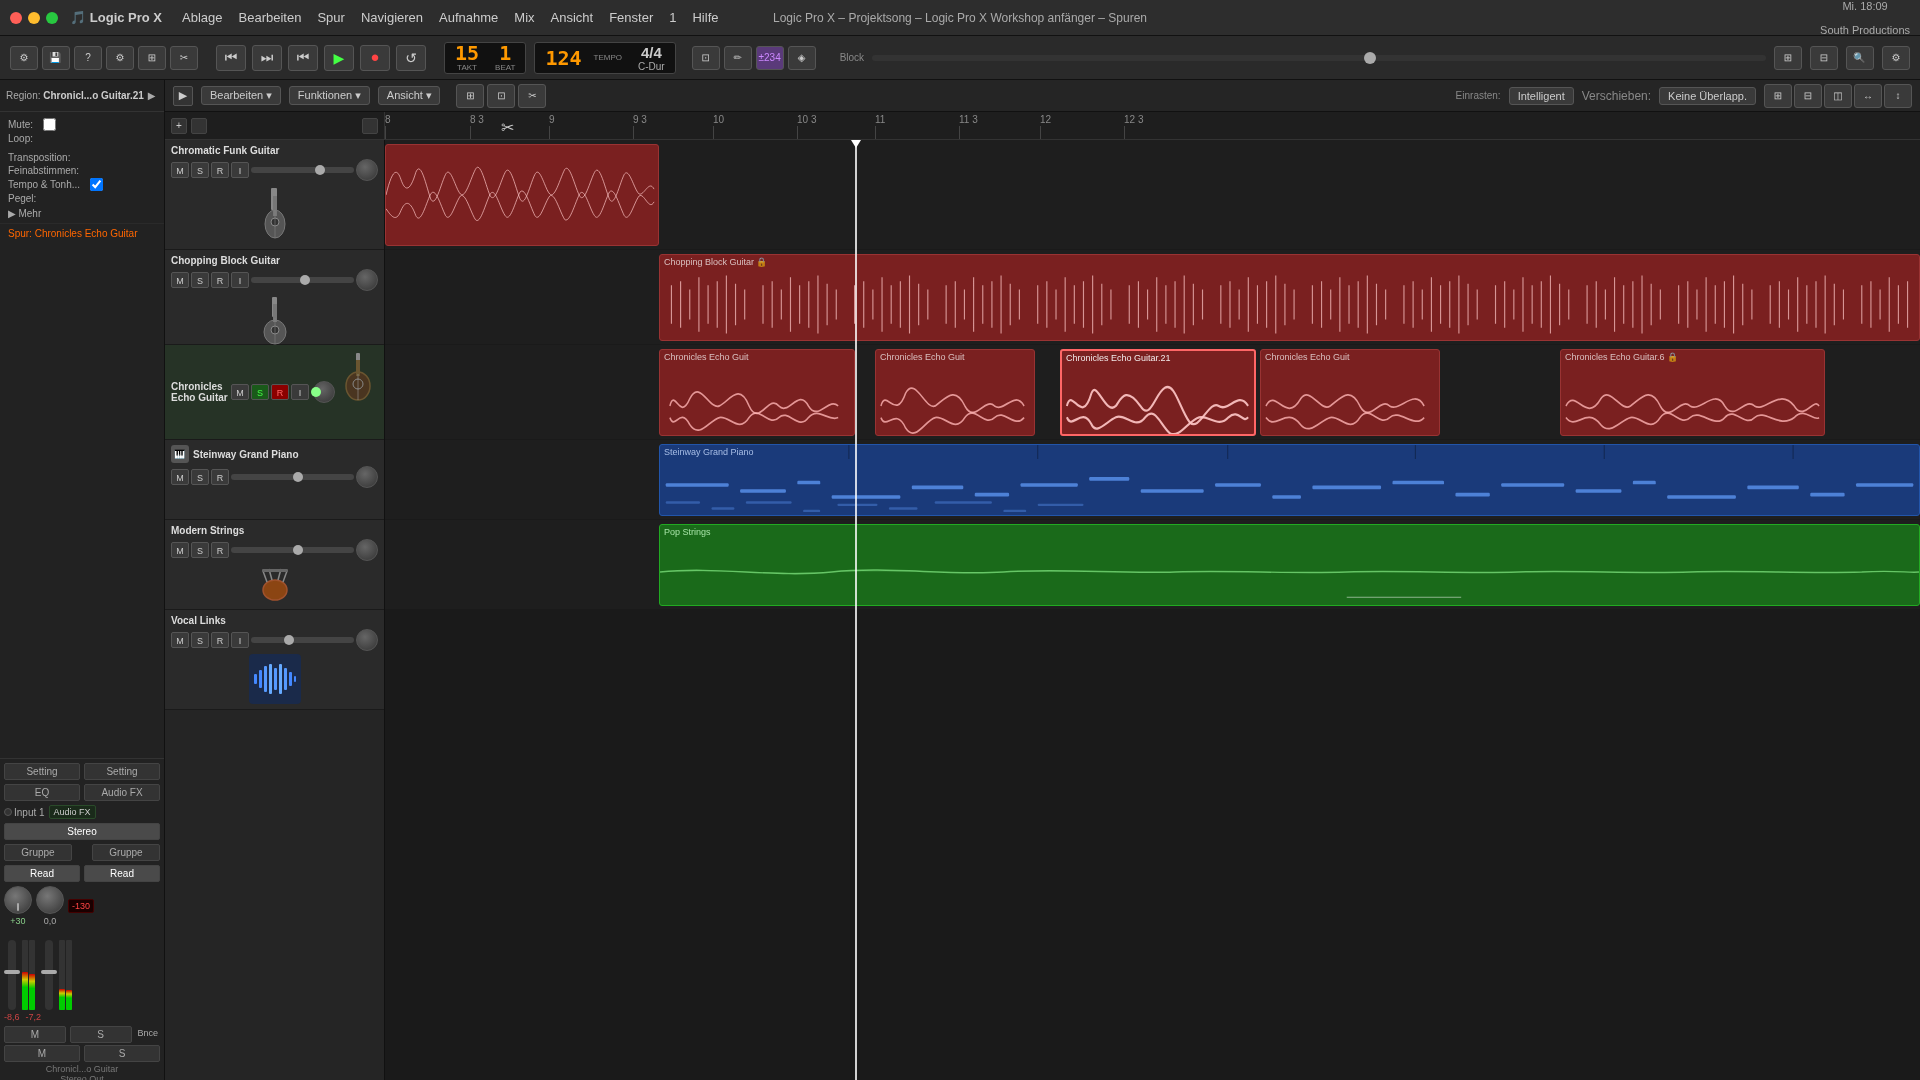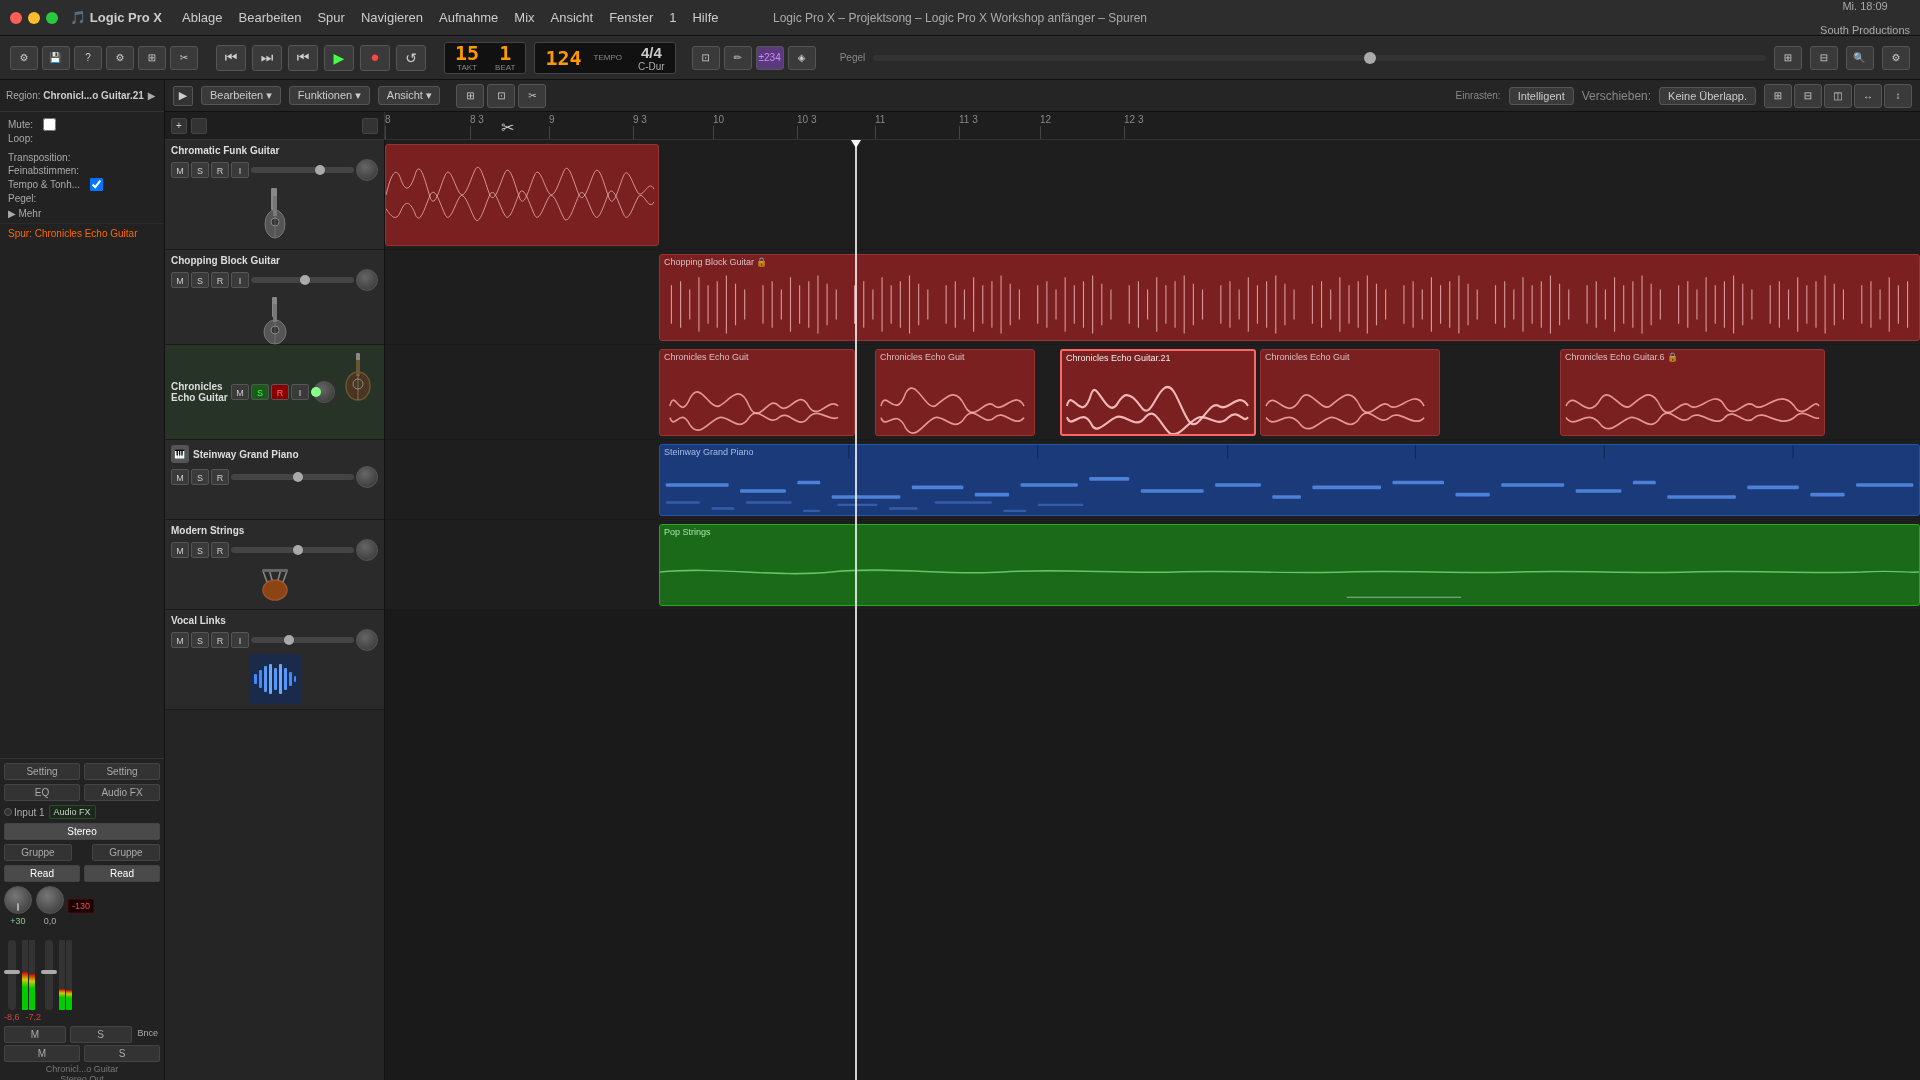--- a/index.html
+++ b/index.html
@@ -231,21 +231,21 @@
       <div class="key-value">C-Dur</div>
     </div>
   </div>
   <div style="margin-left:8px;display:flex;gap:4px;align-items:center;">
     <div class="tb-btn">⊡</div>
     <div class="tb-btn">✏</div>
     <div class="tb-btn" style="background:#5a3a7a;color:#cc88ff;">±234</div>
     <div class="tb-btn">◈</div>
   </div>
   <div style="flex:1;display:flex;align-items:center;gap:8px;margin-left:16px;">
-    <span style="font-size:10px;color:#888;">Pegel</span>
+    <span style="font-size:10px;color:#888;">Block</span>
     <div style="flex:1;height:6px;background:#333;border-radius:3px;position:relative;">
       <div style="width:12px;height:12px;background:#aaa;border-radius:50%;position:absolute;top:-3px;left:55%;"></div>
     </div>
     <div class="tb-btn">⊞</div>
     <div class="tb-btn">⊟</div>
     <div class="tb-btn">🔍</div>
     <div class="tb-btn">⚙</div>
   </div>
 </div>
 

